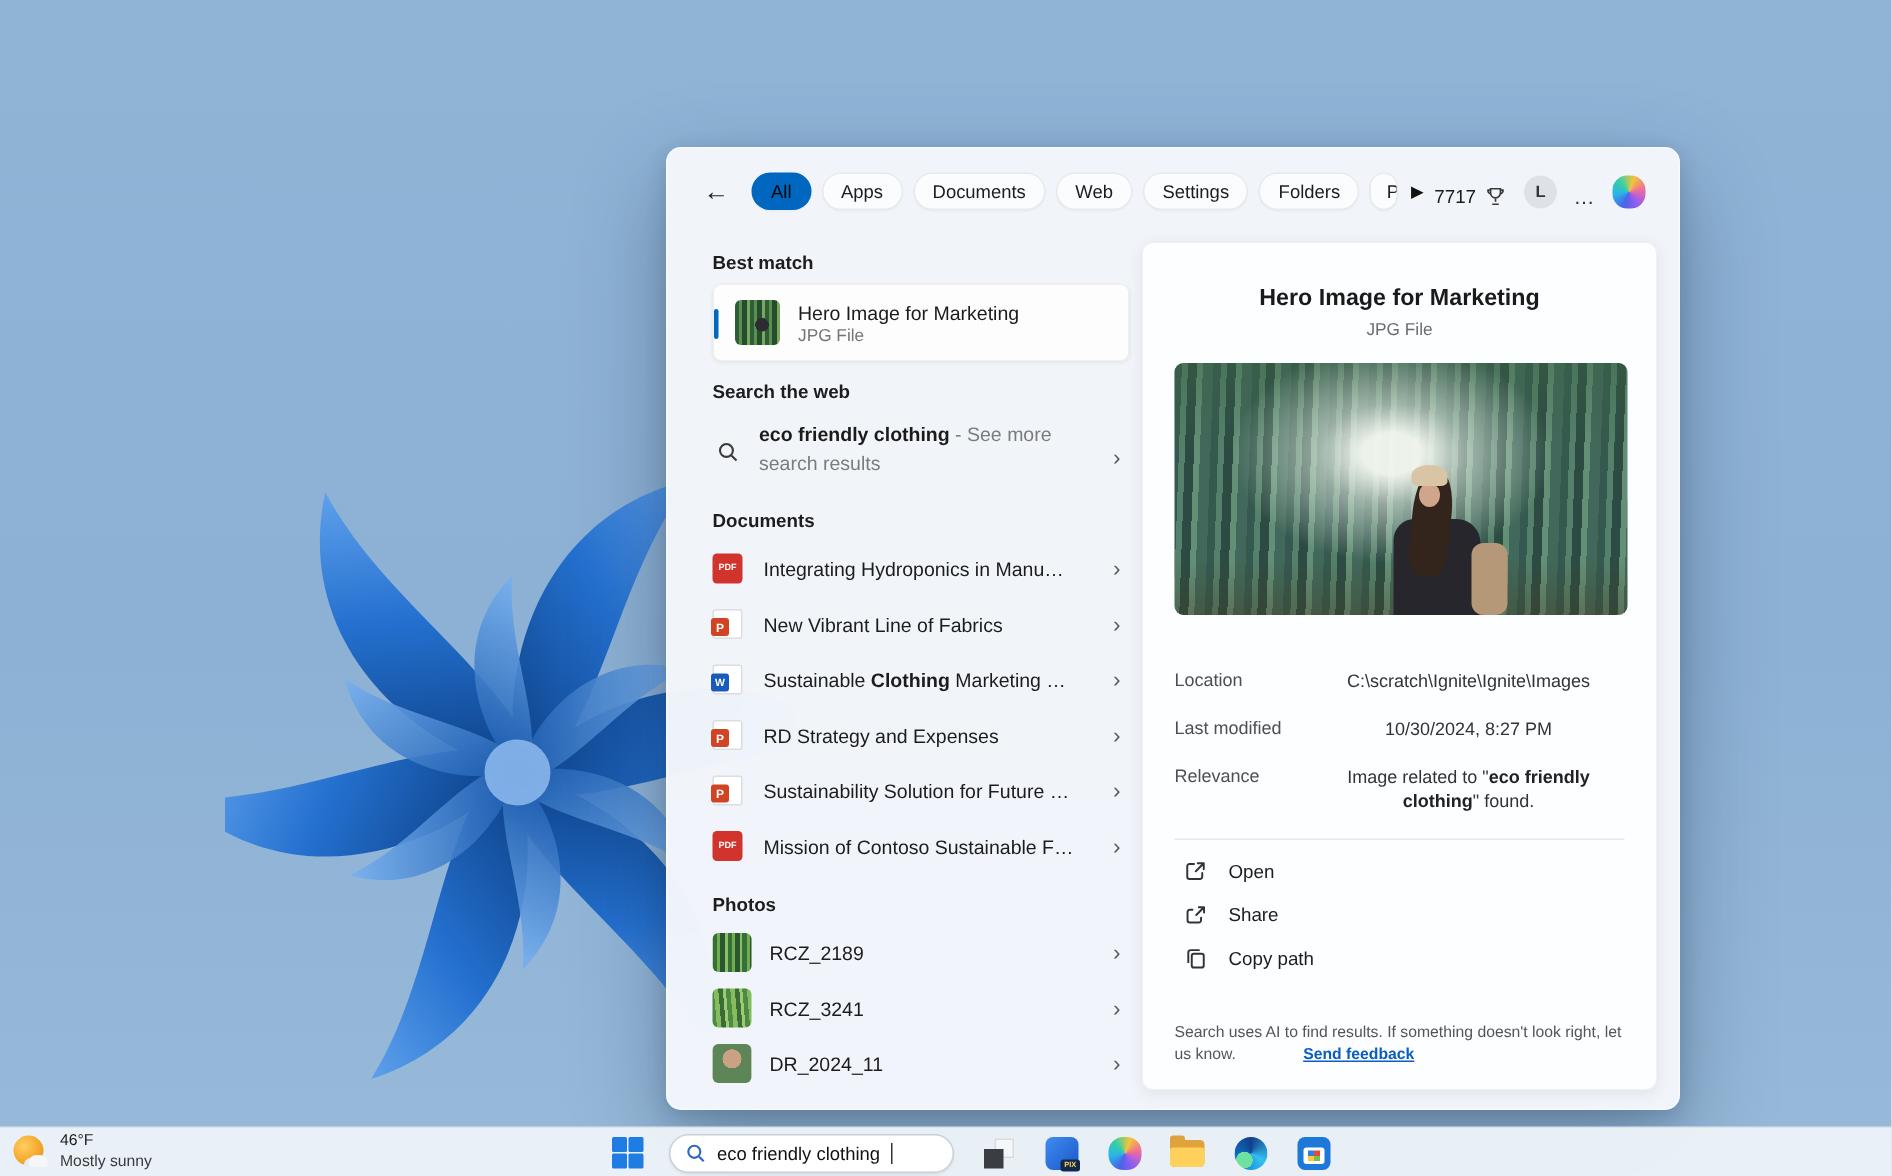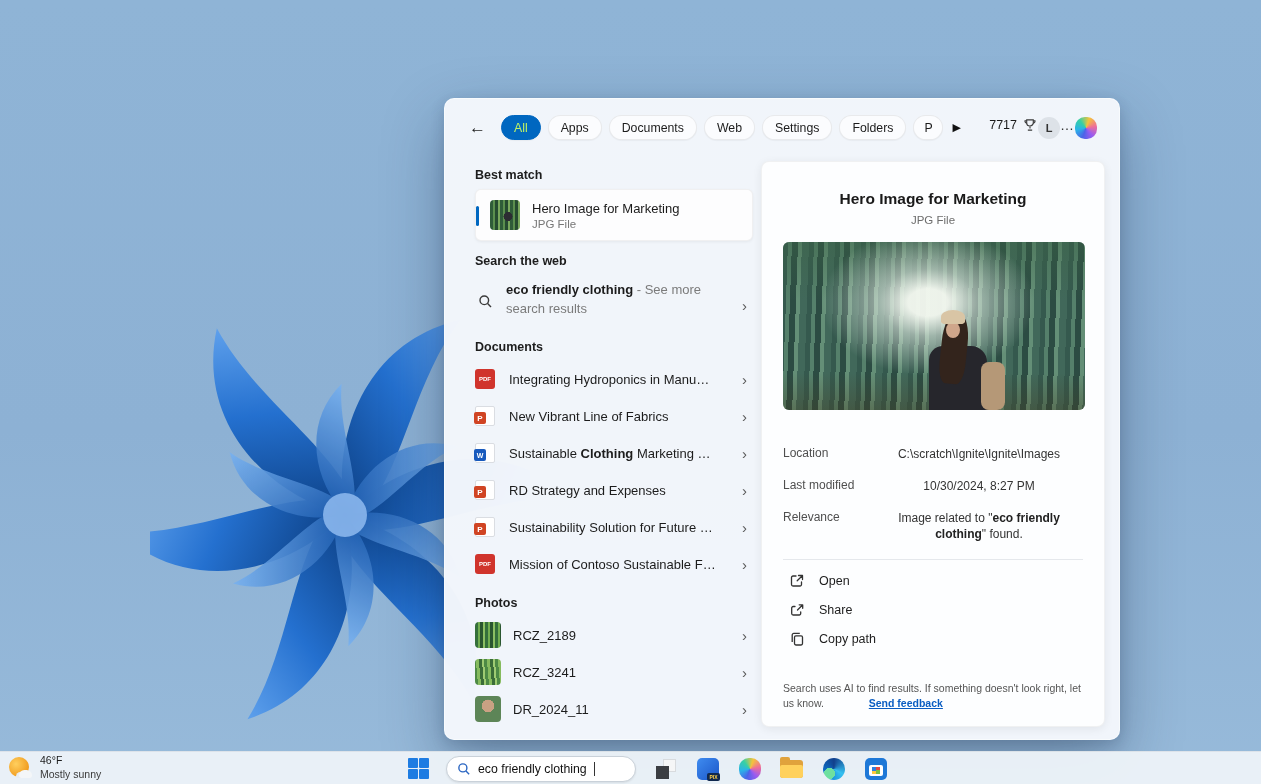--- a/index.html
+++ b/index.html
@@ -10,24 +10,24 @@
   
   .panel { position:absolute; left:444px; top:98px; width:676px; height:642px;
     background:rgba(243,246,251,0.98); border-radius:10px; border:1px solid rgba(255,255,255,0.55);
     box-shadow:0 24px 60px rgba(20,40,70,0.35), 0 4px 14px rgba(20,40,70,0.18); overflow:hidden; }
 
   .tabbar { display:flex; align-items:center; gap:7px; padding:16px 22px 8px 24px; }
   .backbtn { font-size:17px; color:#222; margin-right:8px; cursor:pointer; background:none; border:none; line-height:1; }
   .pill { height:25px; padding:0 12px; display:flex; align-items:center; border-radius:13px;
     background:#fbfcfe; border:1px solid rgba(0,0,0,0.07); box-shadow:0 1px 1px rgba(0,0,0,0.04);
     font-size:12.3px; color:#1c1c1c; white-space:nowrap; cursor:pointer; }
-  .pill.sel { background:#0067c0; border-color:#0067c0; color:#bef264; }
+  .pill.sel { background:#0067c0; border-color:#0067c0; color:#000000; }
   .pill.clip { width:30px; overflow:hidden; padding:0 0 0 10px; }
   .playbtn { font-size:11px; color:#111; margin-left:2px; background:none; border:none; cursor:pointer; }
-  .tab-right { margin-left:auto; display:flex; align-items:flex-start; }
+  .tab-right { margin-left:auto; display:flex; align-items:flex-end; gap:11px; }
   .rewards { display:flex; align-items:center; gap:5px; font-size:12.5px; color:#1b1b1b; cursor:pointer; }
   .avatar { width:22px; height:22px; border-radius:50%; background:#dde2e8; color:#333; font-size:11px; font-weight:bold;
     display:flex; align-items:center; justify-content:center; cursor:pointer; }
   .morebtn { font-size:14px; color:#333; letter-spacing:1px; background:none; border:none; cursor:pointer; }
   .copilot { width:22px; height:22px; border-radius:45%; cursor:pointer;
     background:conic-gradient(from 200deg,#4b63e8,#2bb3e8,#35d0a5,#f5c33b,#ee6d9a,#9a5cf0,#4b63e8); }
 
   .leftcol { position:absolute; left:18px; top:56px; width:296px; bottom:0; }
   .sechead { font-size:12.5px; font-weight:bold; color:#1d1d1d; margin:13px 0 7px 12px; }
 

